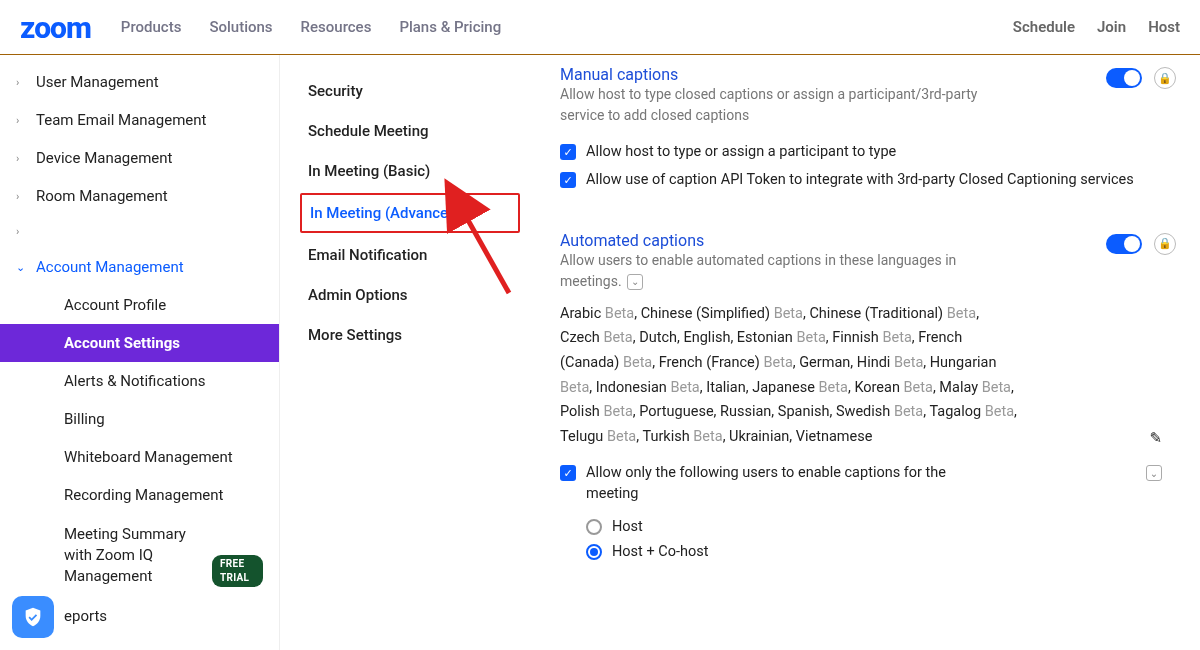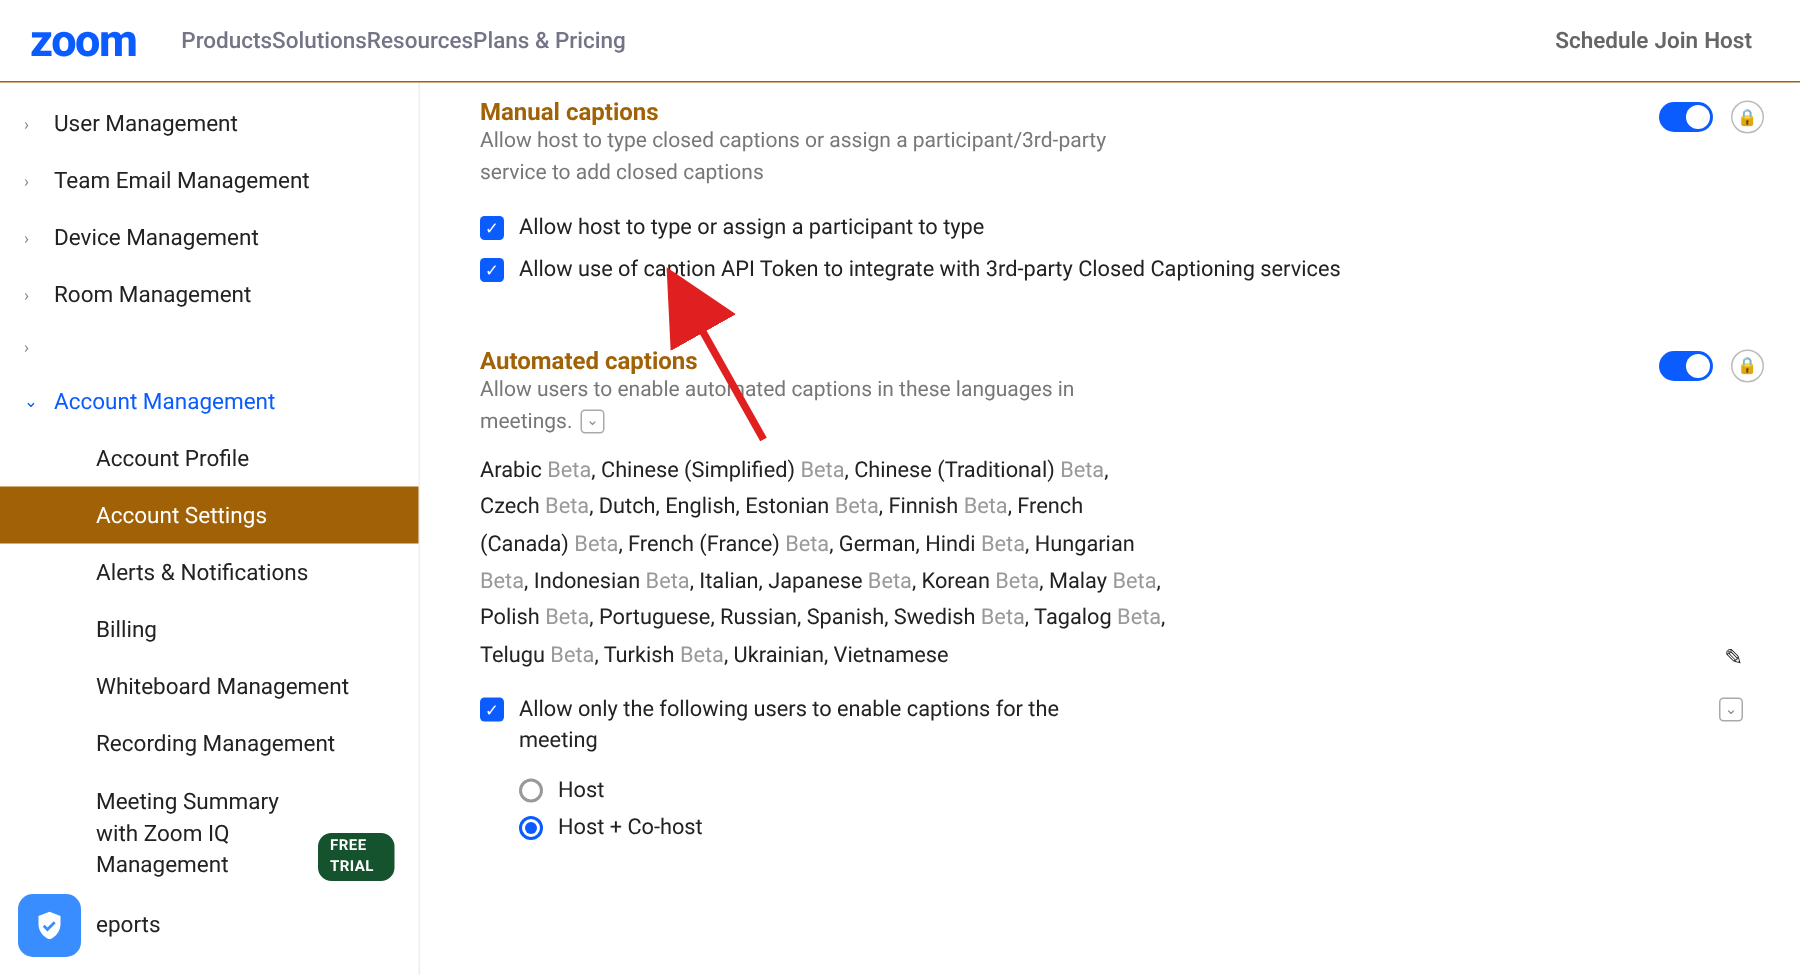--- a/index.html
+++ b/index.html
@@ -1,38 +1,38 @@
 <!DOCTYPE html>
 <html><head>
 <meta charset="utf-8">
 <style>
 *{box-sizing:border-box;margin:0;padding:0;font-family:-apple-system,BlinkMacSystemFont,"Segoe UI",Roboto,Helvetica,Arial,sans-serif}
 body{background:#fff;color:#222;font-size:14px;overflow:hidden;width:1200px;height:650px;position:relative}
 .topnav{height:55px;display:flex;align-items:center;padding:0 20px;border-bottom:1px solid #a16207;position:relative}
 .logo{font-size:30px;font-weight:800;color:#0b5cff;letter-spacing:-1px;text-transform:lowercase;margin-right:30px}
-.topnav-left{display:flex;}
+.topnav-left{display:flex;gap:28px}
 .topnav-item{color:#747487;font-size:15px;font-weight:500;cursor:pointer}
-.topnav-right{position:absolute;right:32px;display:flex;gap:4px;align-items:flex-end}
+.topnav-right{position:absolute;right:20px;display:flex;gap:22px;align-items:flex-end}
 .topnav-right .tni{color:#666;font-size:15px;font-weight:600;cursor:pointer}
 .layout{display:flex;height:calc(100% - 55px)}
 .sidebar{width:280px;border-right:1px solid #eee;overflow:auto;padding-top:8px}
 .sb-item{display:flex;align-items:center;padding:10px 16px;cursor:pointer;font-size:15px;color:#222}
 .sb-item .chev{width:14px;margin-right:6px;color:#888;font-size:11px}
 .sb-item.expanded .chev{color:#0b5cff}
 .sb-item.expanded{color:#0b5cff}
 .sb-sub{padding:10px 16px 10px 64px;cursor:pointer;font-size:15px;color:#222}
-.sb-sub.active{background:#a16207;color:#fff;font-weight:400}
+.sb-sub.active{background:#6d28d9;color:#fff;font-weight:700}
 .sb-sub .badge{background:#14532d;color:#fff;font-size:10px;font-weight:700;padding:2px 8px;border-radius:9px;margin-left:8px;letter-spacing:.3px}
 .sb-sub.meeting-summary{display:flex;align-items:flex-end;justify-content:space-between;line-height:1.4}
 .subnav{width:240px;padding:18px 0 18px 20px;overflow:auto}
 .sn-item{padding:9px 8px;font-size:15px;color:#222;cursor:pointer;font-weight:500;margin-bottom:4px}
 .sn-item.active{color:#0b5cff;border:2px solid #e02020;border-radius:2px}
 .content{flex:1;padding:10px 24px 30px 40px;overflow:auto}
 .section{margin-bottom:36px;position:relative}
-.section-title{font-size:16px;font-weight:700;color:#a16207}
+.section-title{font-size:16px;font-weight:400;color:#1d4ed8}
 .section-desc{color:#777;font-size:14px;line-height:1.5;max-width:440px}
 .controls{position:absolute;right:0;top:2px;display:flex;align-items:center;gap:12px}
 .toggle{width:36px;height:20px;border-radius:10px;background:#0b5cff;position:relative;cursor:pointer}
 .toggle::after{content:"";position:absolute;width:16px;height:16px;border-radius:50%;background:#fff;top:2px;right:2px}
 .lock-icon{width:22px;height:22px;border:1.5px solid #bbb;border-radius:50%;display:flex;align-items:center;justify-content:center;color:#888;font-size:11px}
 .chk-row{display:flex;align-items:flex-start;padding:4px 0;font-size:14.5px}
 .chkbox{width:16px;height:16px;border-radius:3px;background:#0b5cff;margin-right:10px;flex-shrink:0;display:flex;align-items:center;justify-content:center;color:#fff;font-size:11px;margin-top:2px}
 .chk-label{flex:1;line-height:1.4}
 .lang-list{font-size:14.5px;line-height:1.7;color:#222;max-width:460px;margin:10px 0}
 .beta{color:#999}
@@ -95,20 +95,29 @@
       <div class="sb-sub"><span>Billing</span></div>
       <div class="sb-sub"><span>Whiteboard Management</span></div>
       <div class="sb-sub"><span>Recording Management</span></div>
       <div class="sb-sub meeting-summary">
         <span style="max-width:140px">Meeting Summary with Zoom IQ Management</span>
         <span class="badge">FREE TRIAL</span>
       </div>
       <div class="sb-sub"><span>eports</span></div>
       <div class="sb-item"></div>
     </div>
+  <div class="subnav" id="subnav">
+      <div class="sn-item">Security</div>
+      <div class="sn-item">Schedule Meeting</div>
+      <div class="sn-item">In Meeting (Basic)</div>
+      <div class="sn-item active">In Meeting (Advanced)</div>
+      <div class="sn-item">Email Notification</div>
+      <div class="sn-item">Admin Options</div>
+      <div class="sn-item">More Settings</div>
+    </div>
   <div class="content">
 
     <div class="section">
       <div class="controls">
         <div class="toggle"></div>
         <div class="lock-icon">🔒</div>
       </div>
       <div class="section-title">Manual captions</div>
       <div class="section-desc">Allow host to type closed captions or assign a participant/3rd-party service to add closed captions</div>
       <div style="height:12px"></div>

